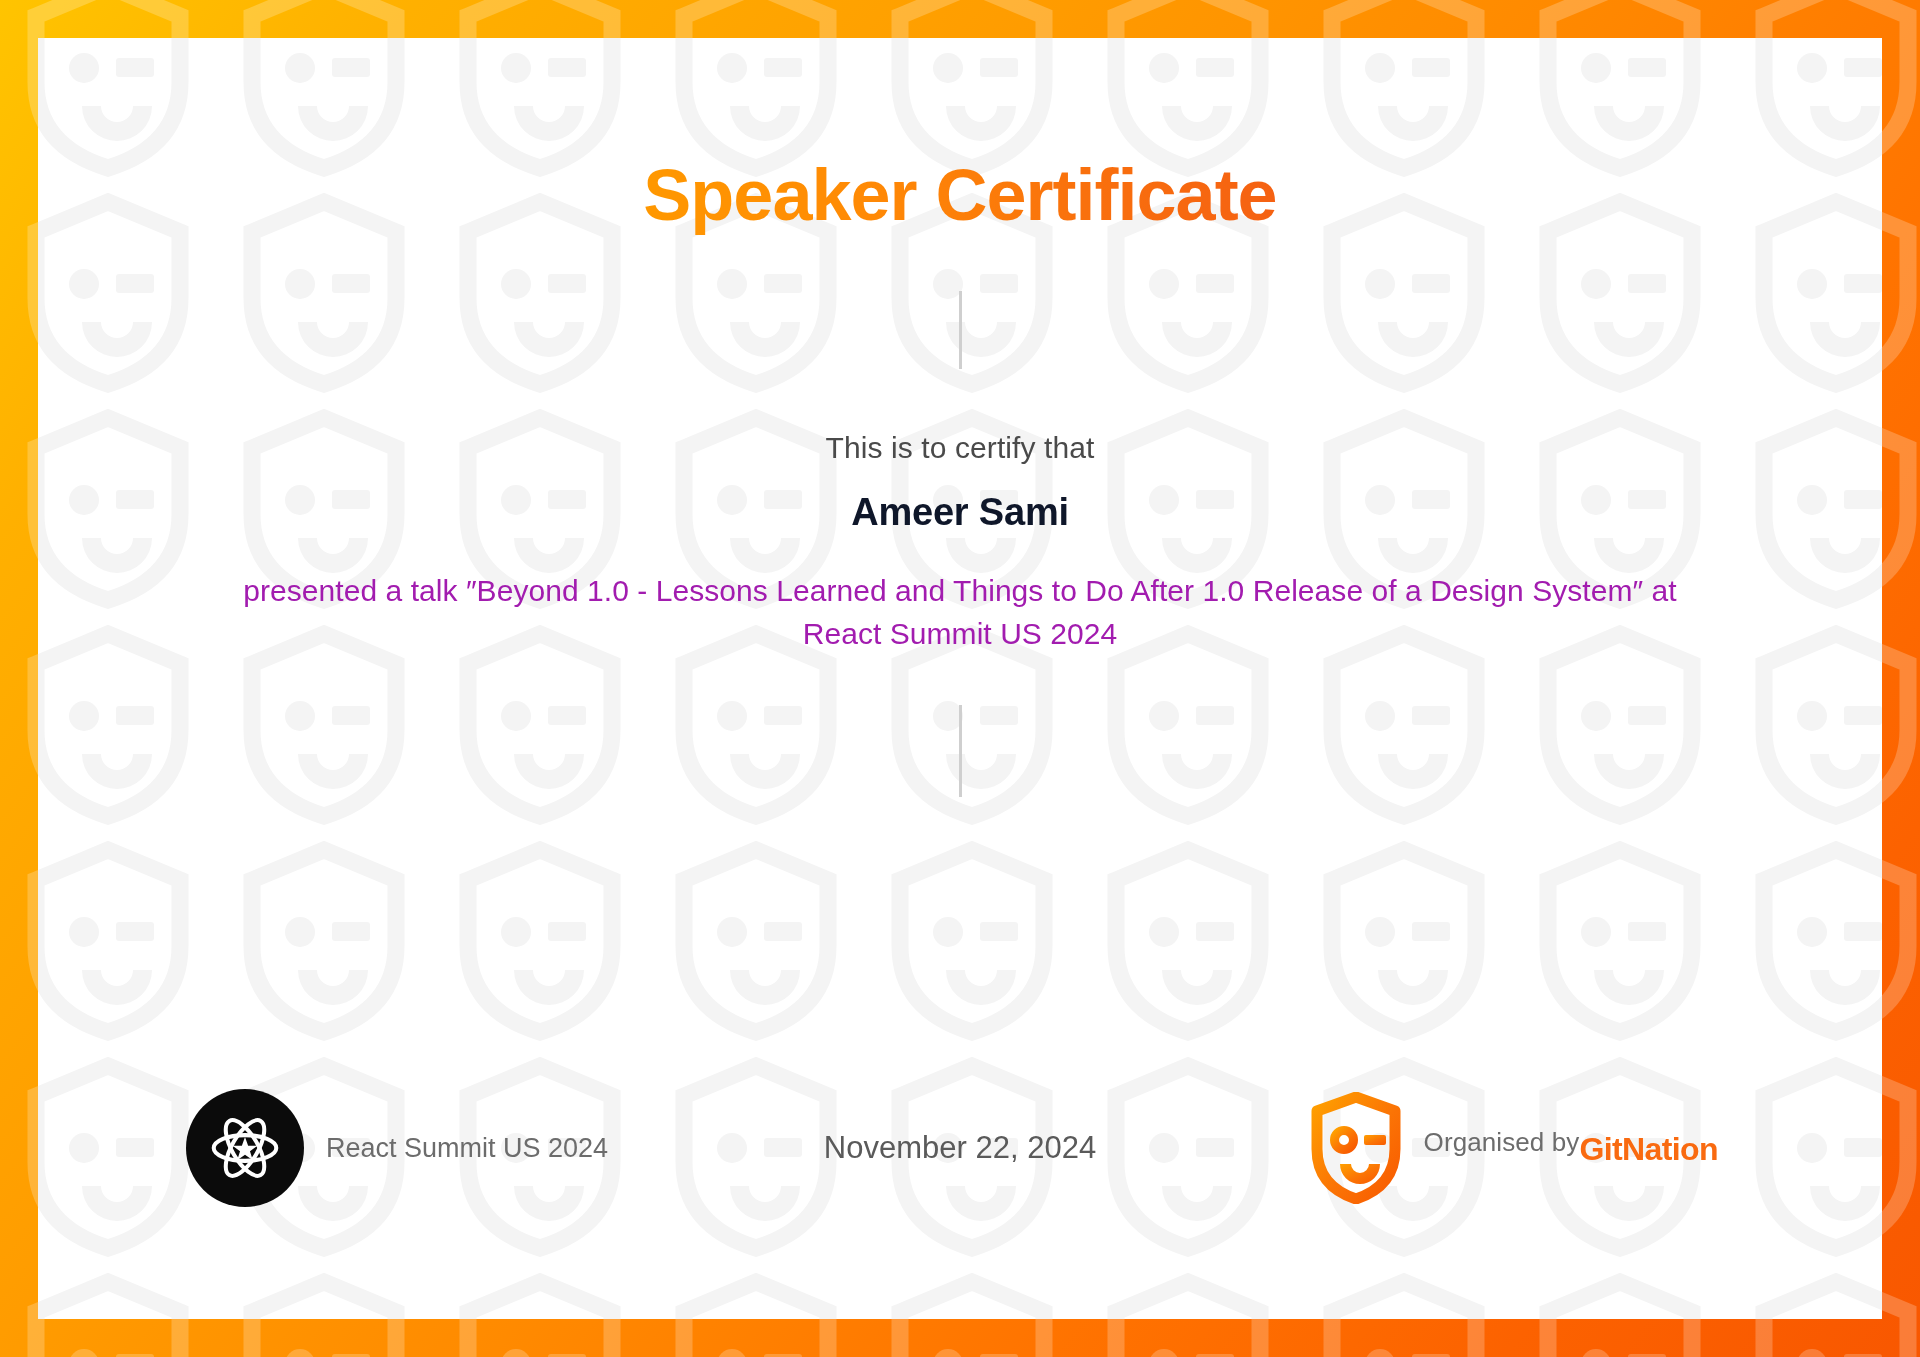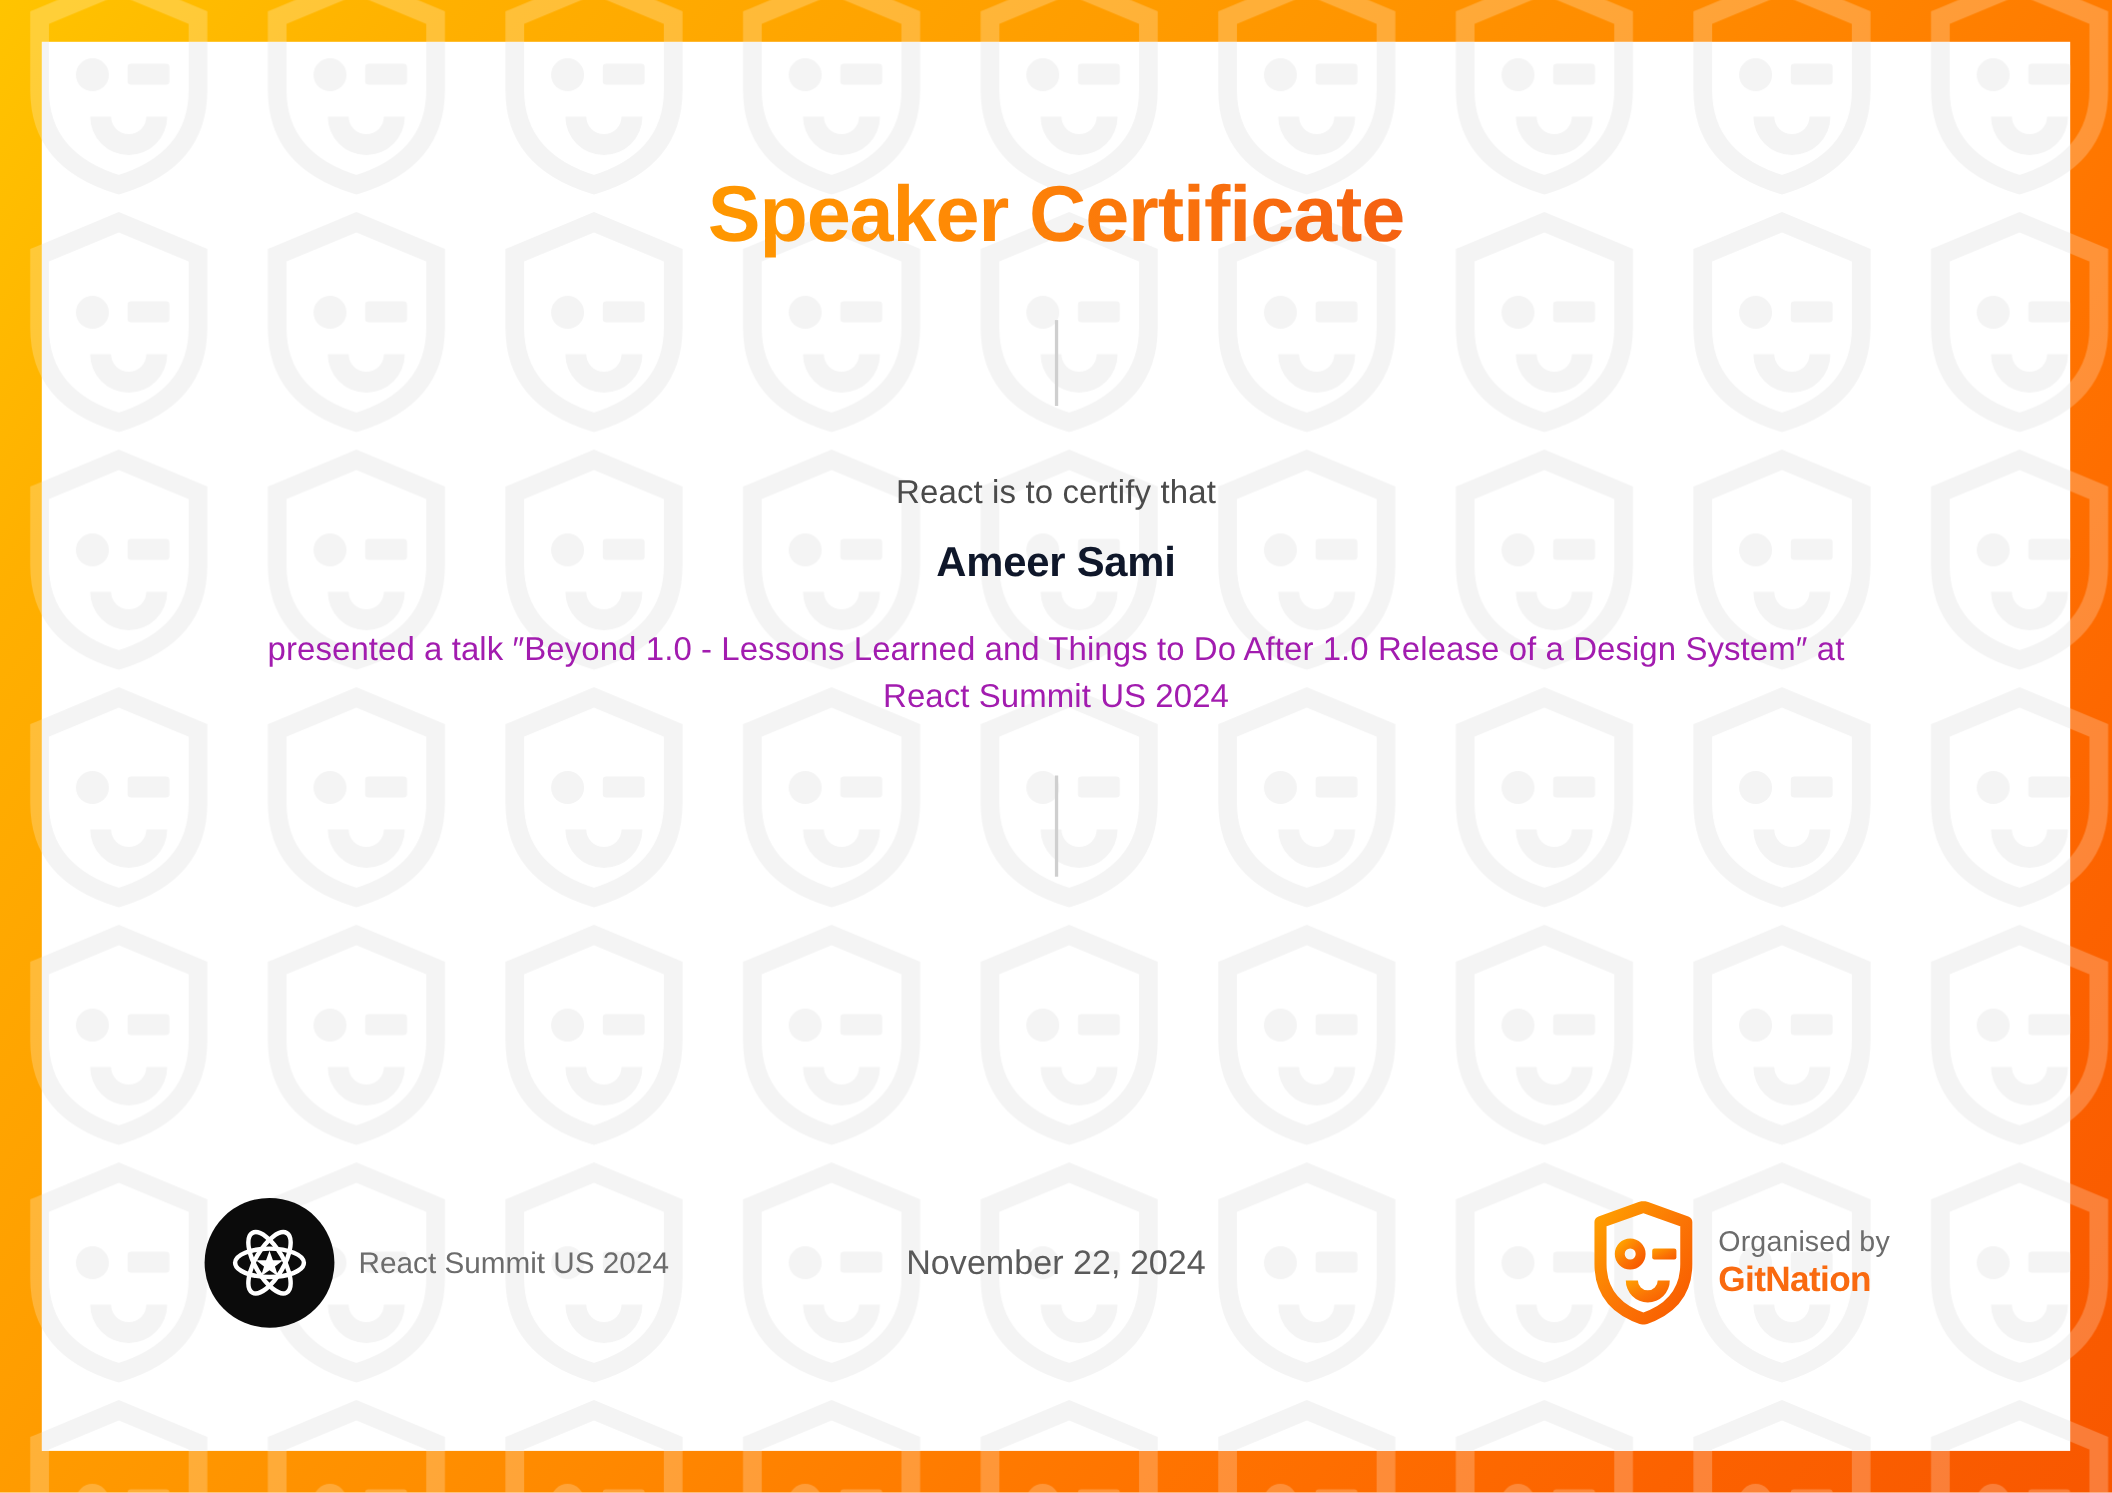--- a/index.html
+++ b/index.html
@@ -135,21 +135,21 @@
     font-size:31px;
     color:#5A5A5A;
     font-weight:400;
   }
   .footer-right {
     position:absolute;
     right:164px;
     display:flex; align-items:center; gap:22px;
   }
   .gitnation-mark { width:92px; height:112px; flex-shrink:0; }
-  .organised-block { display:flex; flex-direction:column; line-height:1.06;justify-content:flex-end; }
+  .organised-block { display:flex; flex-direction:row; line-height:1.06;justify-content:flex-end; }
   .organised-by {
     font-size:26px;
     color:#6C6C6C;
     font-weight:400;
     letter-spacing:0.1px;
   }
   .gitnation-word {
     font-size:32px;
     font-weight:700;
     color:#F96A10;
@@ -199,21 +199,21 @@
         <rect width="1844" height="1281" fill="url(#shieldTileInner)"></rect>
       </svg>
     </div>
 
     <div class="card-content">
 
       <h1 class="title">Speaker Certificate</h1>
 
       <div class="divider divider-top"></div>
 
-      <div class="certify-line">React is to certify that</div>
+      <div class="certify-line">This is to certify that</div>
 
       <div class="recipient-name">Ameer Sami</div>
 
       <div class="talk-description">presented a talk ″Beyond 1.0 - Lessons Learned and Things to Do After 1.0 Release of a Design System″ at React Summit US 2024</div>
 
       <div class="divider divider-bottom"></div>
 
       <div class="footer">
 
         <div class="footer-left">

